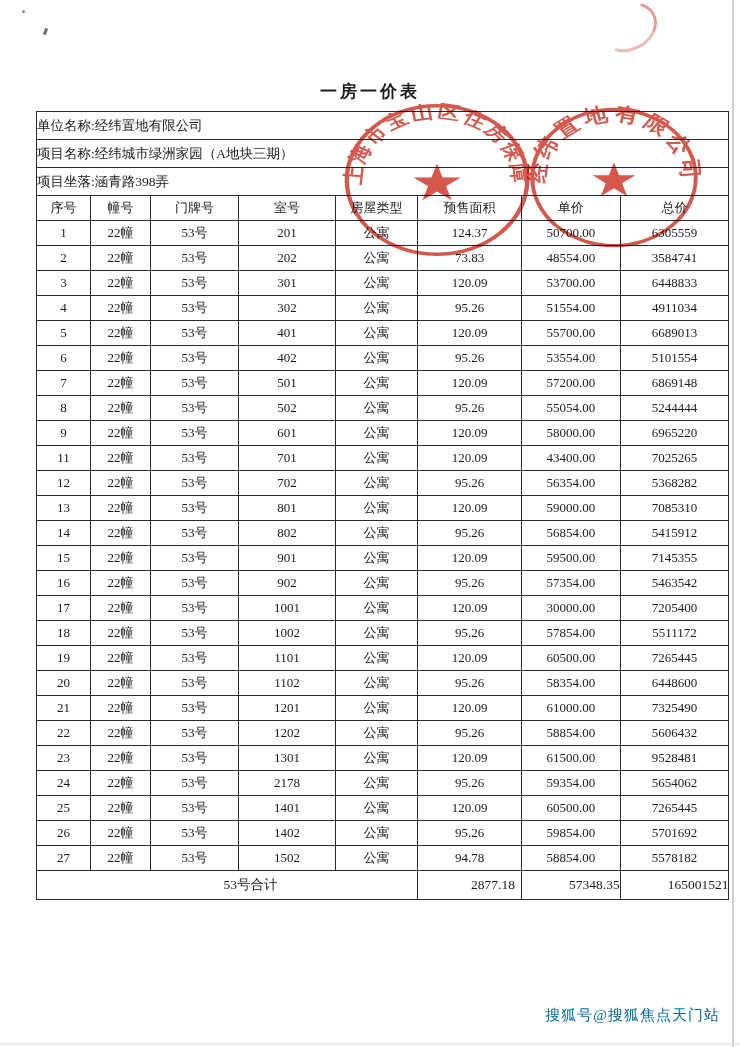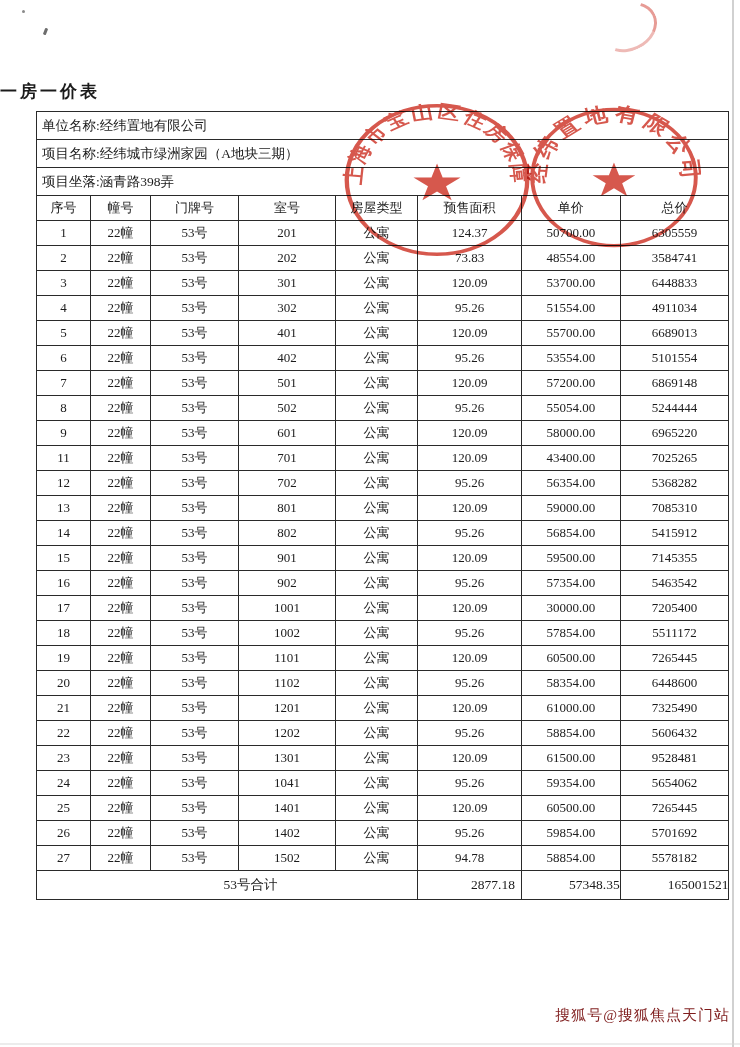--- a/index.html
+++ b/index.html
@@ -8,20 +8,21 @@
     background: #ffffff;
     position: relative;
     overflow: hidden;
     font-family: "Liberation Serif", serif;
     color: #1b1b1b;
   }
   .page-title {
     position: absolute;
     top: 80px; left: 0; width: 740px;
     margin: 0;
+    text-align: center;
     font-size: 17px;
     font-weight: bold;
     letter-spacing: 3px;
   }
   .doc-table {
     position: absolute;
     left: 36px; top: 111px;
     border-collapse: collapse;
     table-layout: fixed;
     border: 1.5px solid #262626;
@@ -32,21 +33,20 @@
     font-weight: normal;
     text-align: center;
     vertical-align: middle;
     padding: 0;
     height: 24px;
     white-space: nowrap;
     overflow: hidden;
   }
   .doc-table tr.info-row td {
     text-align: left;
-    padding-left: 5px;
     height: 27px;
     font-size: 13.5px;
     margin-left: 26px;
   }
   .doc-table tr.header-row th { height: 24px; }
   .doc-table tr.footer-row td { height: 28px; font-size: 13.5px; padding-left: 47px; }
   .footer-label { text-align: center; }
 
   
   .stamp {
@@ -74,23 +74,23 @@
     border: 3px solid transparent;
     border-right-color: rgba(207,58,46,.5);
     border-bottom-color: rgba(207,58,46,.35);
     border-radius: 50%;
     transform: rotate(-25deg);
     pointer-events: none;
   }
 
   .watermark {
     position: absolute;
-    right: 10px; top: 1006px;
+    right: 20px; top: 1006px;
     font-size: 15px;
-    color: #7f1d1d;
+    color: #0369a1;
     letter-spacing: 1px;
   }
 
   .scan-edge-right {
     position: absolute;
     right: 6px; top: 0;
     width: 2px; height: 100%;
     background: #c2c2c2;
     opacity: .75;
   }
@@ -371,21 +371,21 @@
           <td>1301</td>
           <td>公寓</td>
           <td>120.09</td>
           <td>61500.00</td>
           <td>9528481</td>
         </tr>
         <tr>
           <td>24</td>
           <td>22幢</td>
           <td>53号</td>
-          <td>1041</td>
+          <td>2178</td>
           <td>公寓</td>
           <td>95.26</td>
           <td>59354.00</td>
           <td>5654062</td>
         </tr>
         <tr>
           <td>25</td>
           <td>22幢</td>
           <td>53号</td>
           <td>1401</td>

